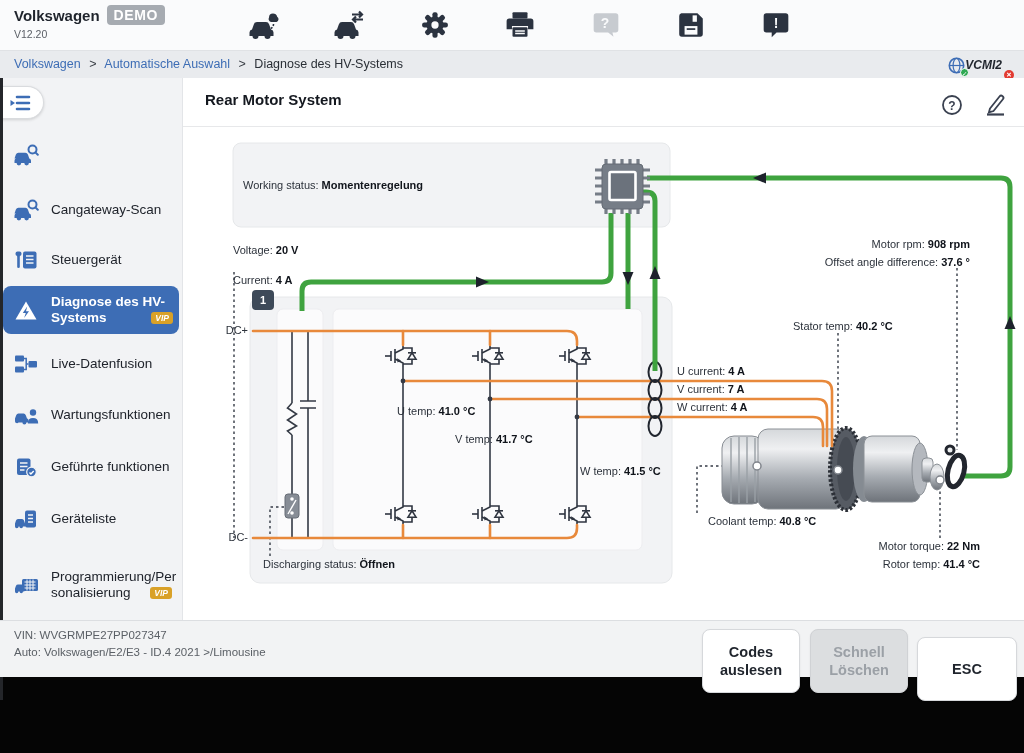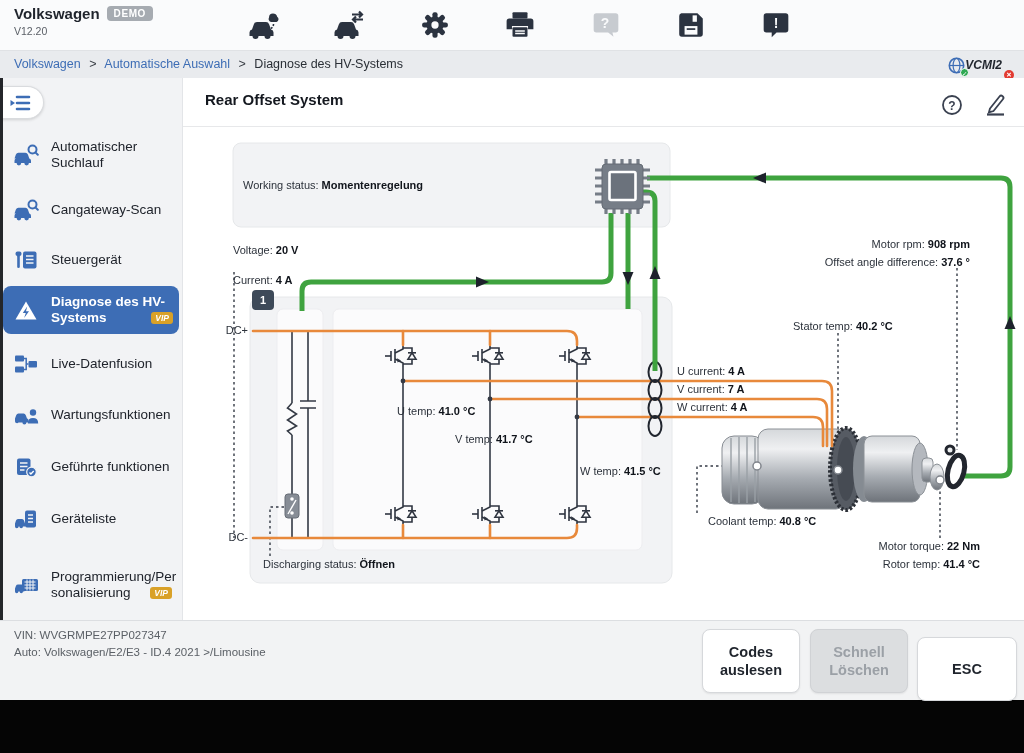--- a/index.html
+++ b/index.html
@@ -4,21 +4,21 @@
 <style>
   * { margin:0; padding:0; box-sizing:border-box; }
   body { font-family:"Liberation Sans", sans-serif; background:#000; }
   .screen { position:relative; width:1024px; height:753px; background:#050505; overflow:hidden; }
 
   
   .topbar { position:absolute; left:0; top:0; width:1024px; height:50px; background:#fafbfc; }
   .brand { position:absolute; left:14px; top:5px; }
   .brand-row { display:flex; align-items:center; gap:7px; }
   .brand-name { font-size:15px; font-weight:700; color:#1f242c; }
-  .demo-badge { background:#a6abb1; color:#fff; font-size:10px; font-weight:700; letter-spacing:.6px; padding:2px 7px; border-radius:4px; }
+  .demo-badge { background:#a6abb1; color:#fff; font-size:14px; font-weight:700; letter-spacing:.6px; padding:2px 7px; border-radius:4px; }
   .version { font-size:10.5px; color:#5a5f66; margin-top:3px; }
   .topbar-icons { position:absolute; left:248px; top:8px; width:545px; display:flex; justify-content:space-between; }
   .tb-icon { width:34px; height:34px; display:flex; align-items:center; justify-content:center; cursor:pointer; }
 
   
   .breadcrumb-bar { position:absolute; left:0; top:50px; width:1024px; height:28px; background:#e9ebee; border-top:1px solid #e0e2e5; font-size:12.5px; line-height:27px; }
   .crumbs { position:absolute; left:14px; top:0; white-space:nowrap; }
   .crumb-link { color:#3d6db5; cursor:pointer; }
   .crumb-sep { color:#3a3f46; margin:0 5px; }
   .crumb-current { color:#2a2f36; }
@@ -46,21 +46,21 @@
 
   
   .diagram { position:absolute; left:0; top:48px; width:841px; height:494px; }
   .diagram svg.wires { position:absolute; left:0; top:0; }
   .dlabel { position:absolute; font-size:11px; color:#2c323b; white-space:nowrap; }
   .dlabel b { color:#10141b; margin-left:3px; }
   .dlabel.ra { text-align:right; }
   .module-badge { position:absolute; left:69px; top:164px; width:22px; height:20px; background:#3e4a59; border-radius:4px; color:#fff; font-size:11px; font-weight:700; text-align:center; line-height:20px; }
 
   
-  .statusbar { position:absolute; left:0; top:620px; width:1024px; height:80px; background:#f2f3f4; border-top:1px solid #dcdee1; }
+  .statusbar { position:absolute; left:0; top:620px; width:1024px; height:57px; background:#f2f3f4; border-top:1px solid #dcdee1; }
   .vin-line { position:absolute; left:14px; top:8px; font-size:11.5px; color:#5b6066; }
   .auto-line { position:absolute; left:14px; top:25px; font-size:11.5px; color:#5b6066; }
   .sb-btn { position:absolute; top:8px; height:64px; background:#fff; border:1px solid #d6d8db; border-radius:8px; box-shadow:0 1px 2px rgba(0,0,0,.08); font-family:"Liberation Sans", sans-serif; font-size:14.5px; font-weight:700; color:#1f242c; text-align:center; line-height:1.25; cursor:pointer; padding:0 4px; }
   .sb-btn.disabled { background:#dcdee0; color:#9ba0a6; border-color:#d0d2d5; cursor:default; }
 </style>
 </head>
 <body>
 
 <div class="screen">
 
@@ -163,21 +163,20 @@
     </div>
 
     <div class="mi" style="top:52px;height:50px;">
       <span class="mi-icon">
         <svg width="26" height="22" viewBox="0 0 26 22">
           <path fill="#3d6db5" d="M1.5 14.5 2.9 10.6 Q3.6 8.8 5.4 8.8 h7 q1.8 0 2.5 1.8 l1.4 3.9 q1.7.4 1.7 2.2 v2.4 h-2.1 a2.3 2.3 0 0 1-4.6 0 H8.2 a2.3 2.3 0 0 1-4.6 0 H1.5 v-2.4 q0-1.8 1.5-2.2 Z"></path>
           <circle cx="19.5" cy="5.5" r="4" fill="#f2f3f5" stroke="#3d6db5" stroke-width="2"></circle>
           <path d="M22.4 8.4 24.8 10.8" stroke="#3d6db5" stroke-width="2" stroke-linecap="round"></path>
         </svg>
       </span>
-      <span class="mi-label">Automatischer Suchlauf</span>
     </div>
 
     <div class="mi" style="top:118px;height:28px;">
       <span class="mi-icon">
         <svg width="26" height="22" viewBox="0 0 26 22">
           <path fill="#3d6db5" d="M1.5 14.5 2.9 10.6 Q3.6 8.8 5.4 8.8 h7 q1.8 0 2.5 1.8 l1.4 3.9 q1.7.4 1.7 2.2 v2.4 h-2.1 a2.3 2.3 0 0 1-4.6 0 H8.2 a2.3 2.3 0 0 1-4.6 0 H1.5 v-2.4 q0-1.8 1.5-2.2 Z"></path>
           <circle cx="19.5" cy="5.5" r="4" fill="#f2f3f5" stroke="#3d6db5" stroke-width="2"></circle>
           <path d="M22.4 8.4 24.8 10.8" stroke="#3d6db5" stroke-width="2" stroke-linecap="round"></path>
         </svg>
       </span>
@@ -262,21 +261,21 @@
           <path d="M10.5 7 h11 M10.5 10 h11 M10.5 13 h11 M13 4.5 v11 M16 4.5 v11 M19 4.5 v11" stroke="#f2f3f5" stroke-width="1"></path>
           <path fill="#3d6db5" d="M1 13.5 2 10.8 Q2.5 9.4 4 9.4 h3.5 q1.4 0 1.9 1.4 l.9 2.7 v3 H9 a1.7 1.7 0 0 1-3.4 0 H4.4 a1.7 1.7 0 0 1-3.4 0 Z"></path>
         </svg>
       </span>
       <span class="mi-label">Programmierung/Personalisierung</span>
       <span class="vip-badge">VIP</span>
     </div>
   </aside>
 
   <main class="main">
-    <div class="main-title">Rear Offset System</div>
+    <div class="main-title">Rear Motor System</div>
     <div class="hdr-icon" style="left:757px;">
       <svg width="22" height="22" viewBox="0 0 22 22">
         <circle cx="11" cy="11" r="9" fill="none" stroke="#3a4150" stroke-width="1.8"></circle>
         <text x="11" y="15.5" text-anchor="middle" font-size="12" font-weight="bold" fill="#3a4150">?</text>
       </svg>
     </div>
     <div class="hdr-icon" style="left:800px;">
       <svg width="24" height="24" viewBox="0 0 24 24">
         <path d="M7 15.5 16.5 3.5 a2.2 2.2 0 0 1 3.4 2.8 L10.5 18 l-4.6 1.4 Z" fill="none" stroke="#3a4150" stroke-width="1.8"></path>
         <path d="M4 21.5 h17" stroke="#3a4150" stroke-width="2.2"></path>

